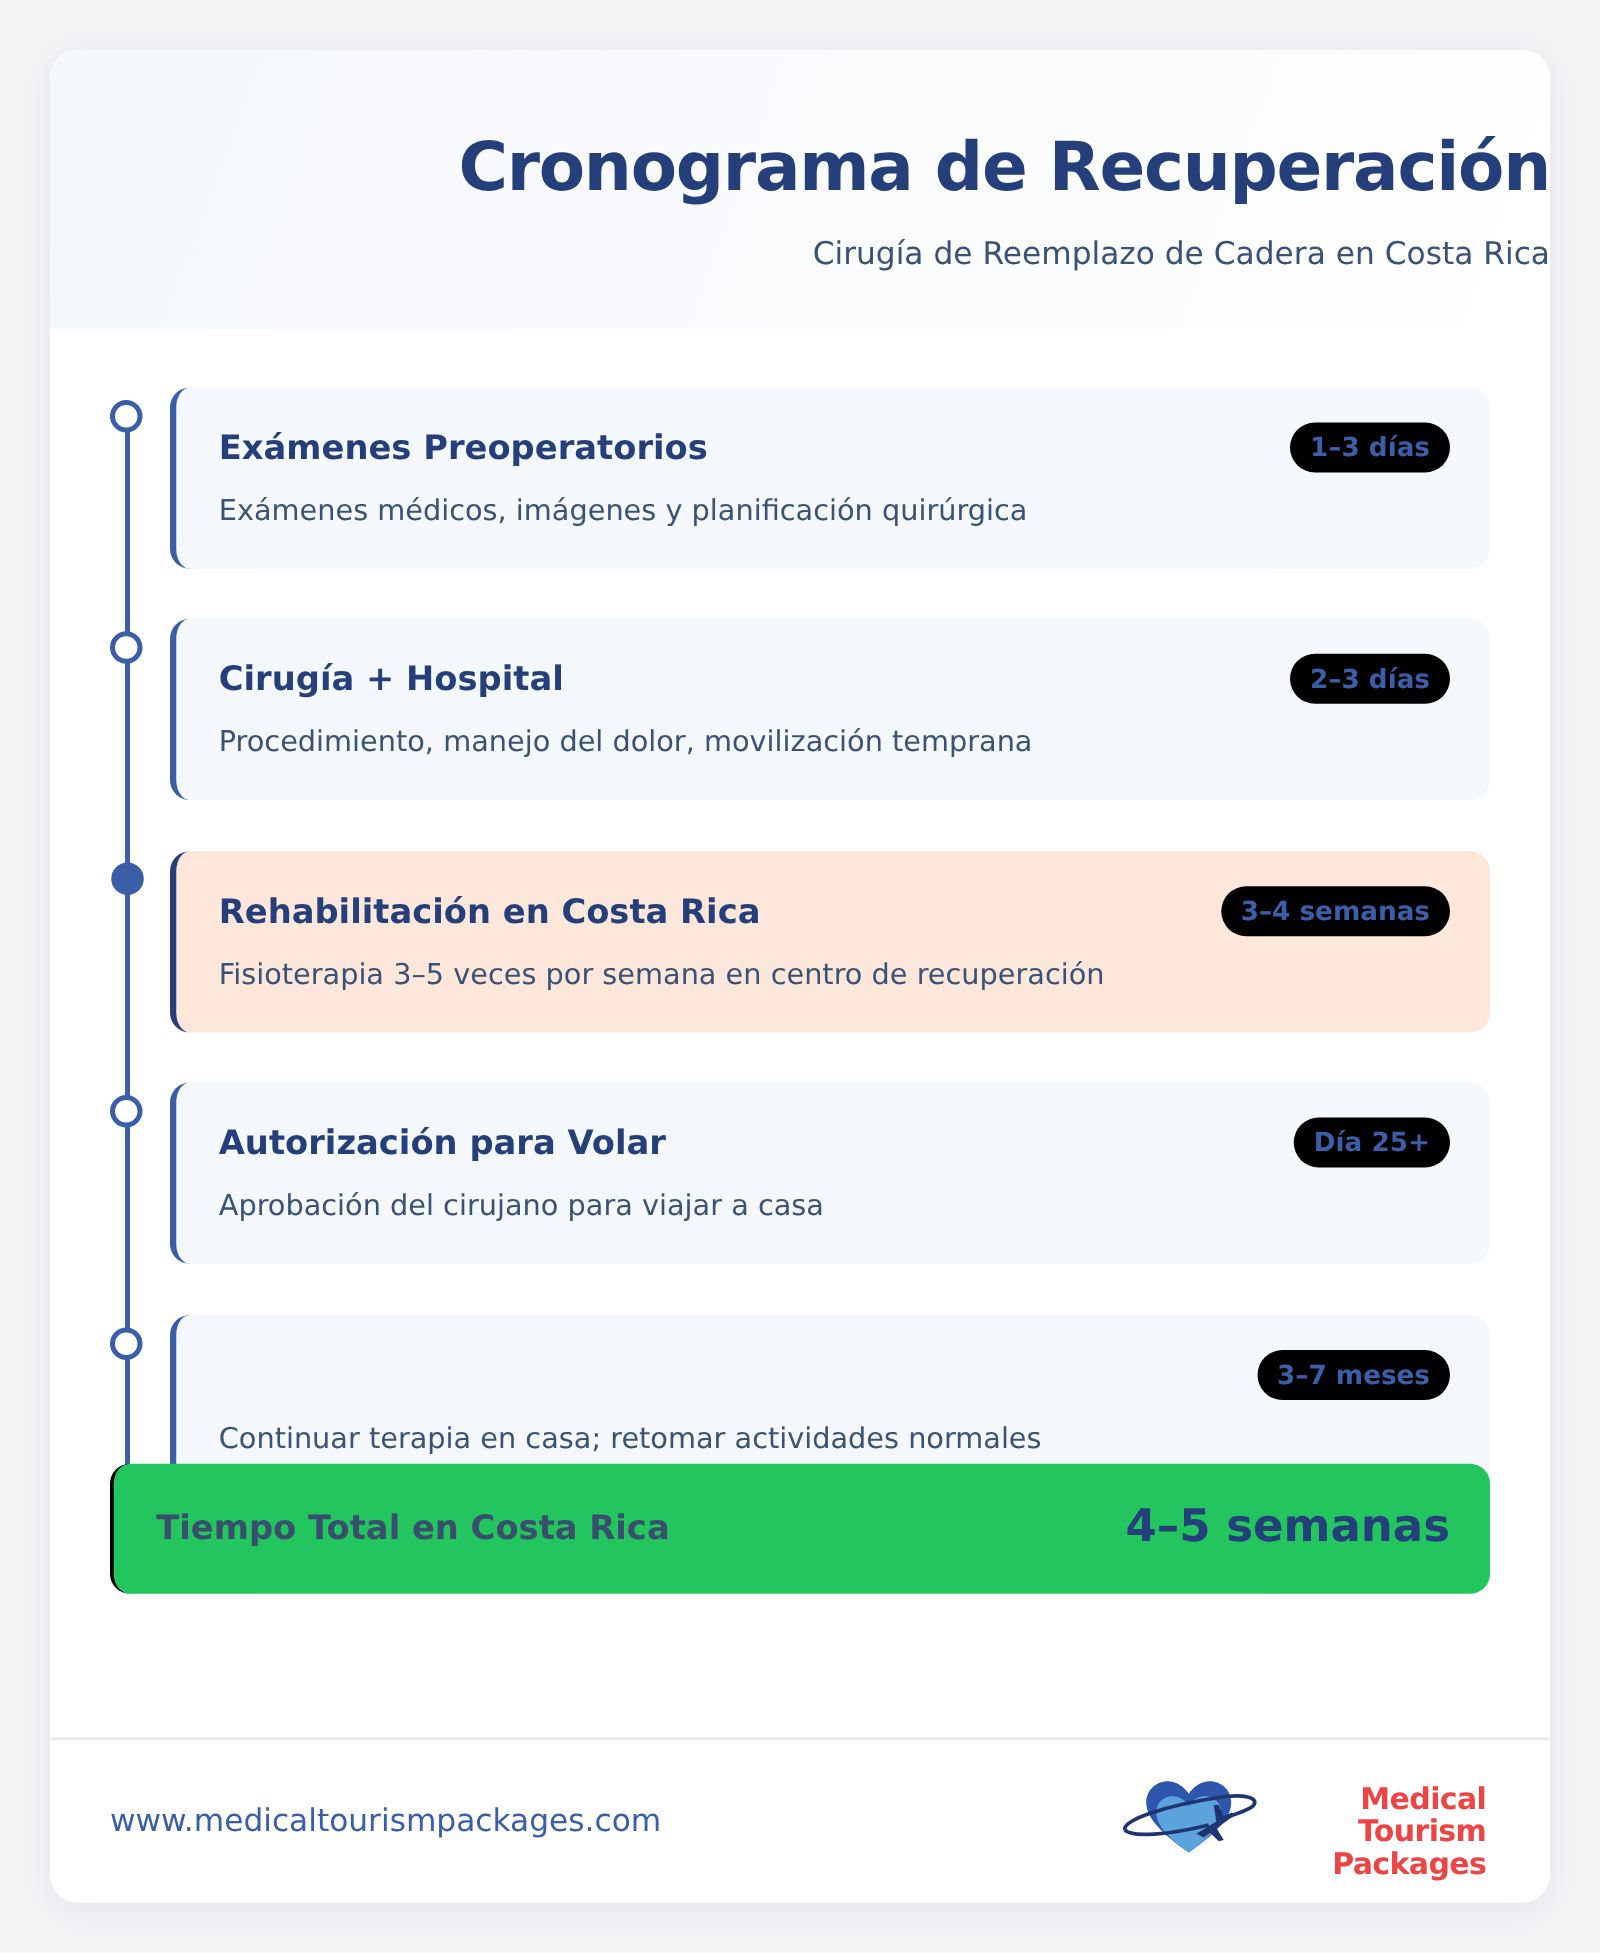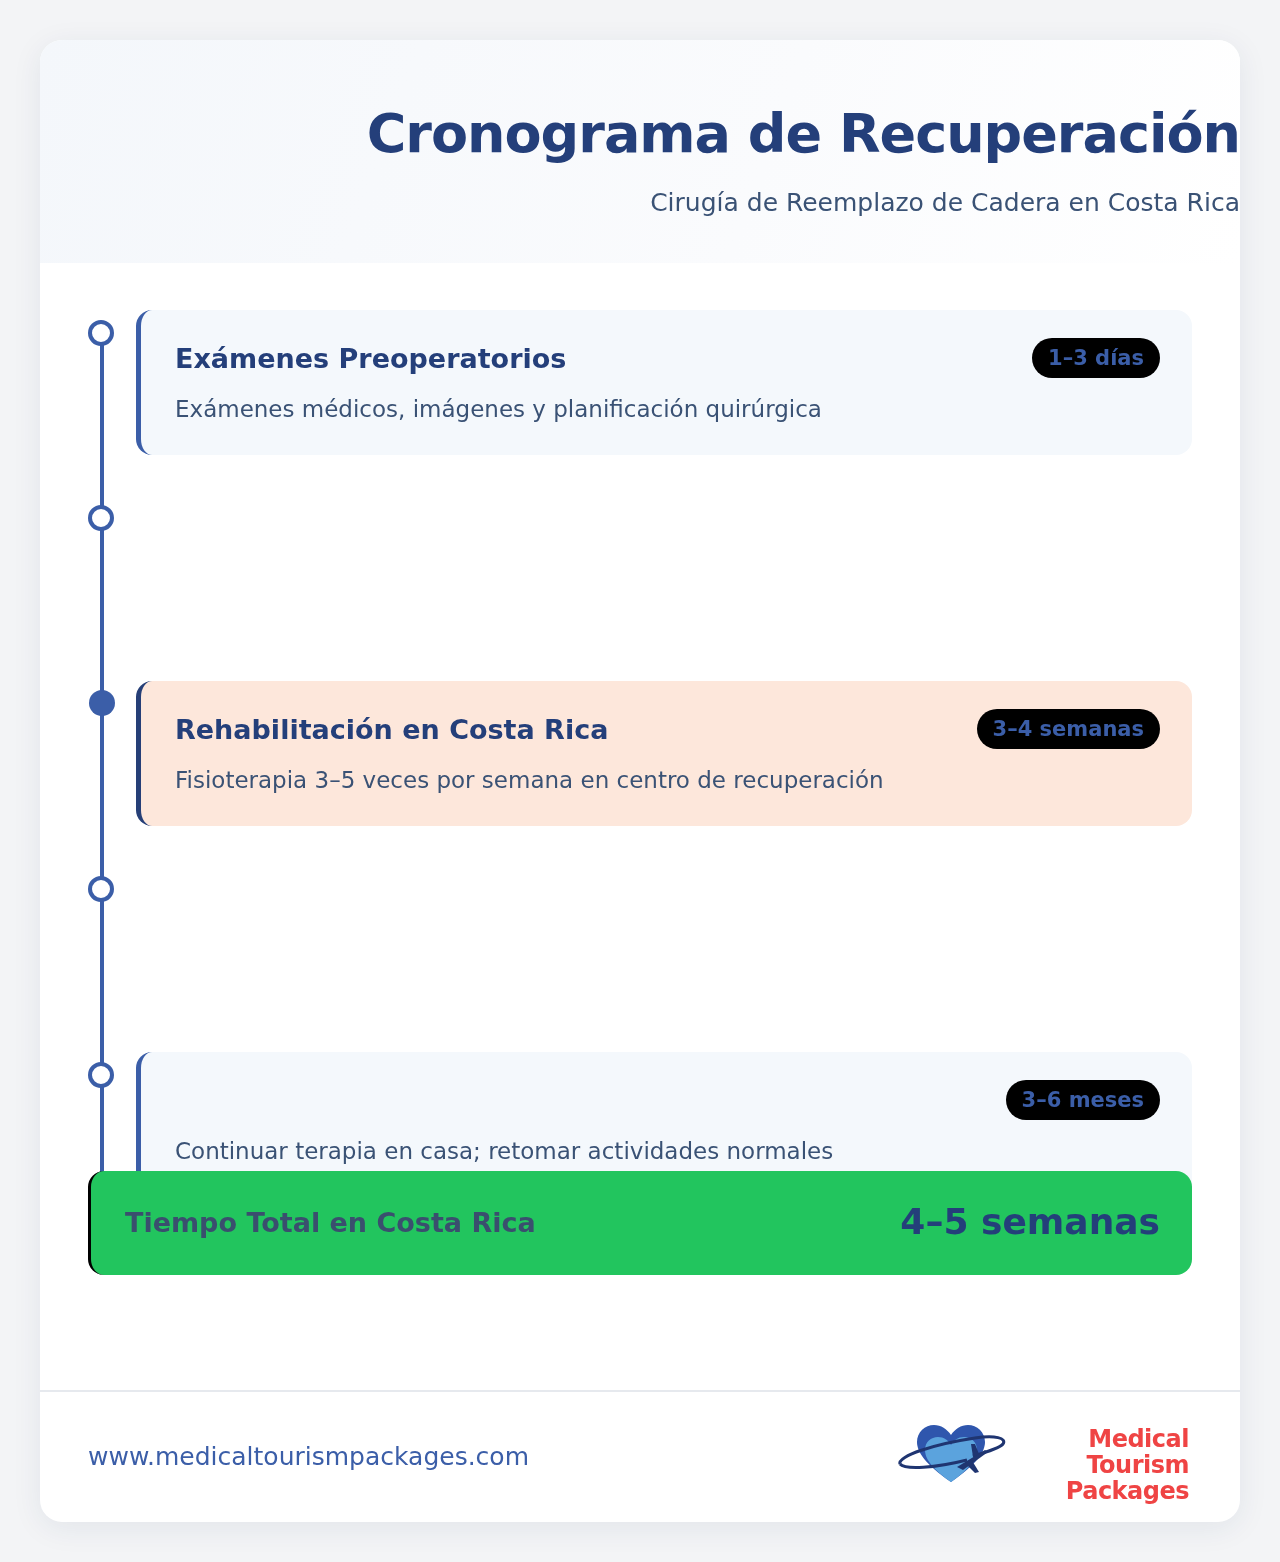--- a/index.html
+++ b/index.html
@@ -106,31 +106,41 @@
   <div class="dot filled" style="top:650px"></div>
   <div class="dot" style="top:836px"></div>
   <div class="dot" style="top:1022px"></div>
 
   <div class="step" style="top:270px">
     <div class="step-title">Exámenes Preoperatorios</div>
     <div class="step-desc">Exámenes médicos, imágenes y planificación quirúrgica</div>
     <div class="badge">1–3 días</div>
   </div>
 
+  <div class="step" style="top:455px">
+    <div class="step-title">Cirugía + Hospital</div>
+    <div class="step-desc">Procedimiento, manejo del dolor, movilización temprana</div>
+    <div class="badge">2–3 días</div>
+  </div>
 
   <div class="step active" style="top:641px">
     <div class="step-title">Rehabilitación en Costa Rica</div>
     <div class="step-desc">Fisioterapia 3–5 veces por semana en centro de recuperación</div>
     <div class="badge">3–4 semanas</div>
   </div>
 
+  <div class="step" style="top:826px">
+    <div class="step-title">Autorización para Volar</div>
+    <div class="step-desc">Aprobación del cirujano para viajar a casa</div>
+    <div class="badge">Día 25+</div>
+  </div>
 
   <div class="step" style="top:1012px">
     <div class="step-desc">Continuar terapia en casa; retomar actividades normales</div>
-    <div class="badge">3–6 meses</div>
+    <div class="badge">3–7 meses</div>
   </div>
 
   <div class="total">
     <div class="total-label">Tiempo Total en Costa Rica</div>
     <div class="total-value">4–5 semanas</div>
   </div>
 
   <div class="divider"></div>
 
   <div class="footer-url">www.medicaltourismpackages.com</div>

